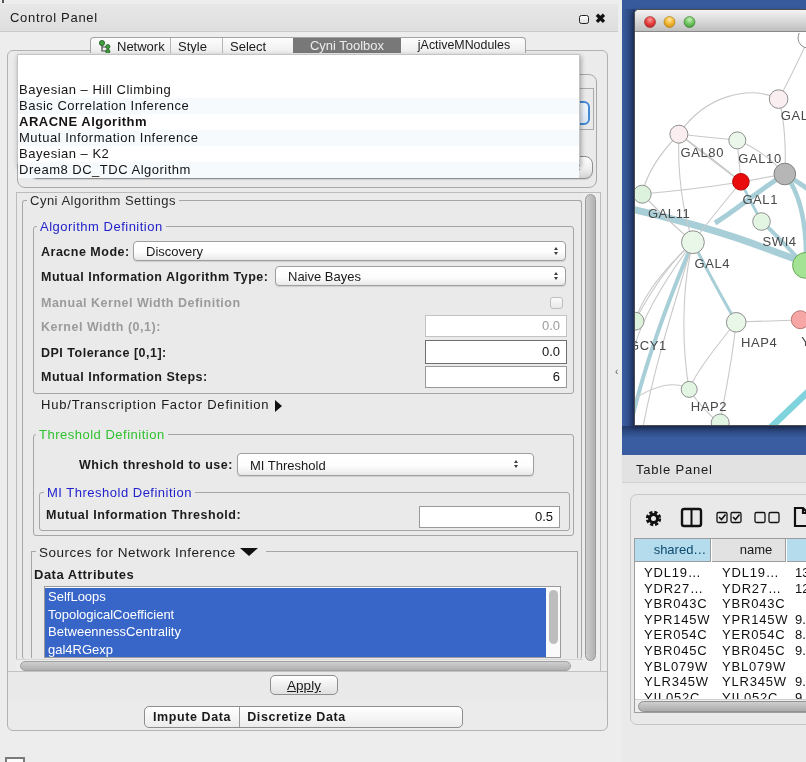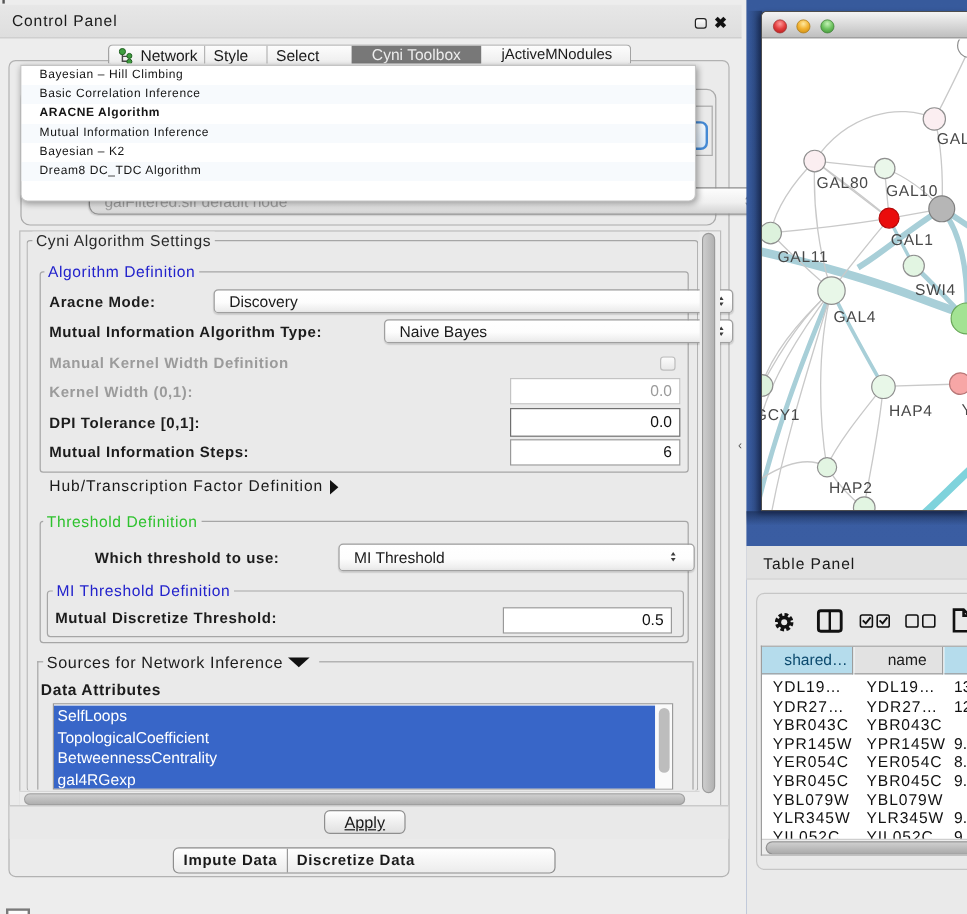--- a/index.html
+++ b/index.html
@@ -6,21 +6,21 @@
 html,body { width:806px; height:762px; overflow:hidden; }
 body { font-family:"Liberation Sans", sans-serif; background:#ededed; position:relative; }
 .abs { position:absolute; }
 .b { font-weight:bold; }
 .lbl { font-weight:bold; font-size:12.5px; color:#1c1c1c; letter-spacing:0.5px; }
 .dis { color:#9b9b9b; }
 .combo {
   position:absolute; border:1px solid #9f9f9f; border-radius:4px;
   background:linear-gradient(180deg,#ffffff 0%,#fdfdfd 55%,#eeeeee 90%,#e6e6e6 100%);
   box-shadow:0 1px 1px rgba(0,0,0,0.12);
-  font-size:13px; color:#1a1a1a;margin-left:45px;
+  font-size:13px; color:#1a1a1a;
 }
 .combo .ct { position:absolute; left:12px; top:50%; transform:translateY(-50%); white-space:nowrap; }
 .carr { position:absolute; width:9px; }
 .carr div { width:0; height:0; border-left:2.7px solid transparent; border-right:2.7px solid transparent; margin:0 auto; }
 .carr .up { border-bottom:3.9px solid #3c3c3c; margin-bottom:2.6px; }
 .carr .dn { border-top:3.9px solid #3c3c3c; }
 .field {
   position:absolute; background:#ffffff; font-size:13px; color:#111;
   text-align:right; padding-right:6px; line-height:16px;
 }
@@ -120,21 +120,21 @@
   <div class="ct">MI Threshold</div>
   <div class="carr" style="left:273px; top:5.5px;">
       <div class="up"></div>
       <div class="dn"></div>
     </div>
 </div>
 
 <div class="gbox" style="left:39px; top:492px; width:531px; height:39px;"></div>
 <div class="gtitle" style="left:44px; top:485px; color:#2222cc;">MI Threshold Definition</div>
 
-<div class="abs lbl" style="left:46px; top:508px;">Mutual Discretize Threshold:</div>
+<div class="abs lbl" style="left:46px; top:508px;">Mutual Information Threshold:</div>
 <div class="field" style="left:419px; top:506px; width:141px; height:22px; line-height:20px; border:1px solid #999;">0.5</div>
 
 <div class="abs" style="left:31px; top:551px; width:546px; height:1px; background:#a6a6a6;"></div>
 <div class="abs" style="left:31px; top:551px; width:1px; height:107px; background:#a6a6a6;"></div>
 <div class="abs" style="left:577px; top:551px; width:1px; height:107px; background:#a6a6a6;"></div>
 <div class="gtitle" style="left:36px; top:545px; color:#1c1c1c; font-size:13.5px; background:#eaeaea;">Sources for Network Inference&nbsp;</div>
 <div class="abs" style="left:238px; top:546px; width:28px; height:11px; background:#eaeaea;"></div>
 <div class="abs" style="left:240px; top:548px; width:0; height:0; border-left:9px solid transparent; border-right:9px solid transparent; border-top:8px solid #111;"></div>
 
 <div class="abs lbl" style="left:34px; top:567px; font-size:13px;">Data Attributes</div>
@@ -160,21 +160,21 @@
 <div class="abs" style="left:270px; top:675px; width:68px; height:20px; border:1px solid #8e8e8e; border-radius:5px; background:linear-gradient(180deg,#ffffff,#e0e0e0); text-align:center; font-size:13.5px; color:#1a1a1a; line-height:19px;text-decoration:underline;">Apply</div>
 
 <div class="abs" style="left:144px; top:706px; width:319px; height:22px; border:1px solid #8e8e8e; border-radius:5px; overflow:hidden; background:linear-gradient(180deg,#ffffff,#ececec); font-size:12.5px; font-weight:bold; letter-spacing:0.6px;">
   <div class="abs" style="left:0; top:0; width:95px; height:22px; line-height:21px; text-align:center; color:#1a1a1a; border-right:1px solid #999;">Impute Data</div>
   <div class="abs" style="left:96px; top:0; width:111px; height:22px; line-height:21px; text-align:center; color:#1a1a1a;">Discretize Data</div>
 </div>
 
 <div class="abs" style="left:5px; top:757px; width:20px; height:10px; border:2px solid #7a7a7a; background:#fcfcfc;"></div>
 
 <div class="abs" style="left:17px; top:54px; width:563px; height:114px; background:#ffffff; border:1px solid #c4c4c4; border-radius:0 0 6px 6px; box-shadow:1px 2px 5px rgba(0,0,0,0.35); z-index:50;">
-  <div style="font-size:10px; color:#141414; line-height:16px; padding-left:15px; letter-spacing:0.5px; background:repeating-linear-gradient(180deg,#ffffff 0px,#ffffff 16px,#f7fafd 16px,#f7fafd 32px);">
+  <div style="font-size:13px; color:#141414; line-height:16px; padding-left:1px; letter-spacing:0.5px; background:repeating-linear-gradient(180deg,#ffffff 0px,#ffffff 16px,#f7fafd 16px,#f7fafd 32px);margin-top:27px;">
     Bayesian – Hill Climbing<br>
     Basic Correlation Inference<br>
     <span class="b">ARACNE Algorithm</span><br>
     Mutual Information Inference<br>
     Bayesian – K2<br>
     Dream8 DC_TDC Algorithm
   </div>
 </div>
 
 <div class="abs" style="left:622px; top:0; width:184px; height:762px; background:linear-gradient(180deg,#375a9c 0%,#3a5da2 60%,#3e63a8 100%);"></div>

